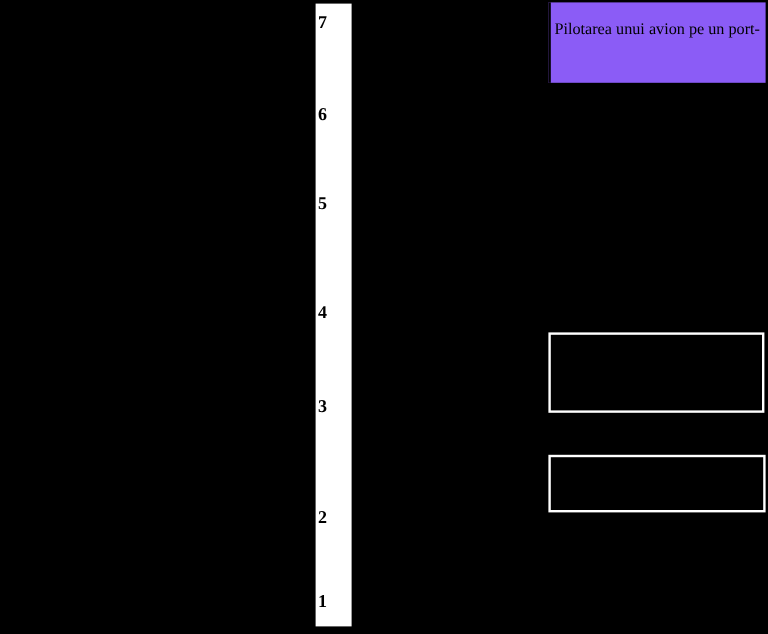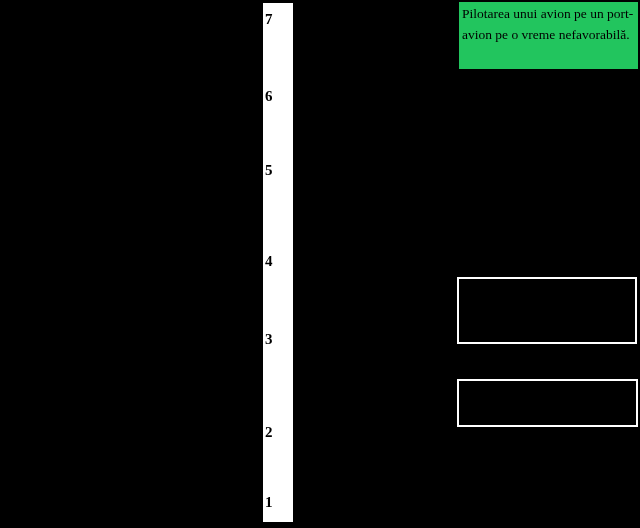--- a/index.html
+++ b/index.html
@@ -41,27 +41,27 @@
   .tick-2 { top: 422px; }
   .tick-1 { top: 492px; }
 
   
   .note-box {
     position: absolute;
     left: 457px;
     top: 2px;
     width: 181px;
     height: 67px;
-    background: #22c55e;
+    background: #8b5cf6;
     border-left: 2px solid #000000;
     box-sizing: border-box;
     color: #000000;
     font-size: 13.5px;
     line-height: 21px;
-    padding: 1px 0 0 3px;
+    padding: 11px 0 0 3px;
   }
   .note-line {
     white-space: nowrap;
   }
 
   
   .empty-box {
     position: absolute;
     border: 2px solid #ffffff;
     background: #000000;
@@ -90,19 +90,18 @@
     <span class="tick tick-6">6</span>
     <span class="tick tick-5">5</span>
     <span class="tick tick-4">4</span>
     <span class="tick tick-3">3</span>
     <span class="tick tick-2">2</span>
     <span class="tick tick-1">1</span>
   </div>
 
   <div class="note-box">
     <div class="note-line">Pilotarea unui avion pe un port-</div>
-    <div class="note-line">avion pe o vreme nefavorabilă.</div>
   </div>
 
   <div class="empty-box empty-box-1"></div>
   <div class="empty-box empty-box-2"></div>
 
 </div>
 
 </body></html>

